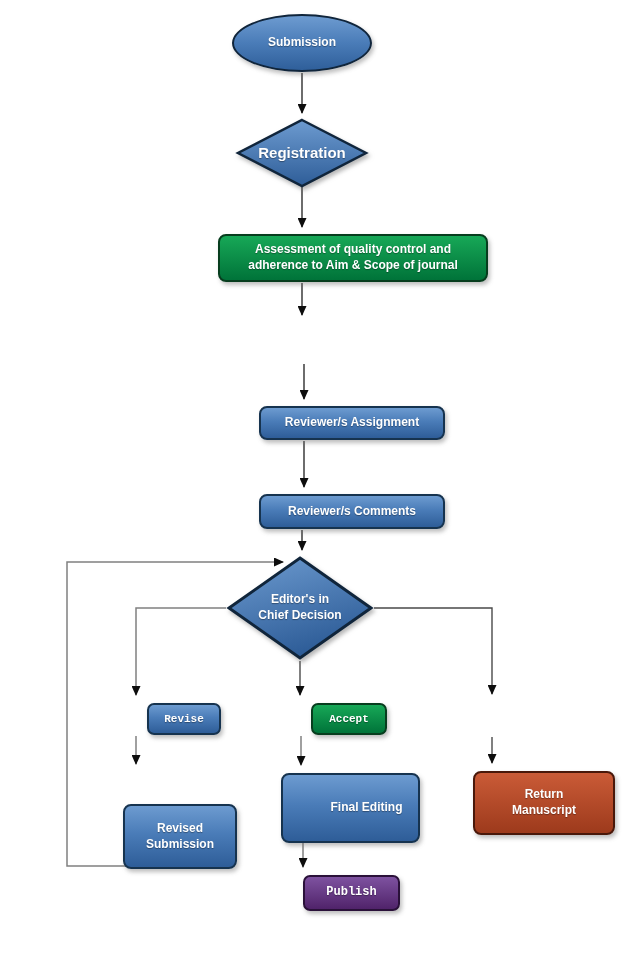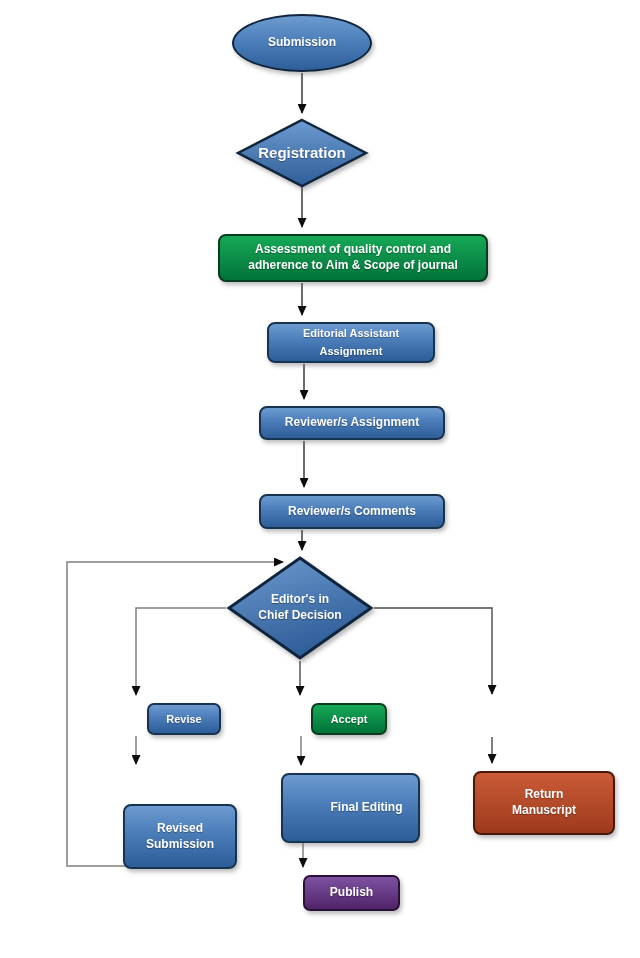--- a/index.html
+++ b/index.html
@@ -8,21 +8,21 @@
     font-family:"Liberation Sans",sans-serif;
   }
   #connectors{position:absolute;left:0;top:0;width:640px;height:958px;pointer-events:none;}
   .node{
     position:absolute;display:flex;align-items:center;justify-content:center;
     text-align:center;color:#ffffff;font-weight:bold;white-space:pre-line;
     line-height:1.3;box-sizing:border-box;
     text-shadow:0 1px 1px rgba(0,0,0,0.35);
   }
   .rect{border:2px solid;border-radius:8px;box-shadow:2px 3px 4px rgba(110,110,110,0.45);margin-left:48px;}
-  .rect-sm{border-radius:7px;}
+  .rect-sm{border-radius:7px;font-family:Liberation Mono, monospace;}
   .blue{background:linear-gradient(180deg,#6d9bd0 0%,#4a7cb8 45%,#2e5d98 100%);border-color:#16334f;}
   .green{background:linear-gradient(180deg,#17a857 0%,#007339 100%);border-color:#073d1e;}
   .red{background:linear-gradient(180deg,#ca5b37 0%,#9d3a1c 100%);border-color:#49180a;}
   .purple{background:linear-gradient(180deg,#7e52a0 0%,#50236a 100%);border-color:#2a1139;}
   .ellipse{
     border-radius:50%;border:2px solid #10253b;
     background:linear-gradient(180deg,#6d9bd0 0%,#4a7cb8 50%,#2f5f9a 100%);
     box-shadow:2px 3px 4px rgba(110,110,110,0.45);
   }
   .diamond{background:none;border:none;}
@@ -76,24 +76,20 @@
       <polygon points="67,2 131,35 67,68 3,35" fill="url(#gBlue1)" stroke="#10253b" stroke-width="2.5"></polygon>
     </svg>
     <span class="lbl">Registration</span>
   </div>
 
   <div class="node rect green fs125" style="left:170px;top:234px;width:270px;height:48px;">
     <span class="lbl">Assessment of quality  control and
 adherence to Aim &amp; Scope of journal</span>
   </div>
 
-  <div class="node rect blue fs11" style="left:219px;top:322px;width:168px;height:41px;line-height:1.6;">
-    <span class="lbl">Editorial Assistant
-Assignment</span>
-  </div>
 
   <div class="node rect blue fs125" style="left:211px;top:406px;width:186px;height:34px;">
     <span class="lbl">Reviewer/s Assignment</span>
   </div>
 
   <div class="node rect blue fs125" style="left:211px;top:494px;width:186px;height:35px;">
     <span class="lbl">Reviewer/s Comments</span>
   </div>
 
   <div class="node diamond fs12" style="left:226px;top:556px;width:148px;height:104px;">

